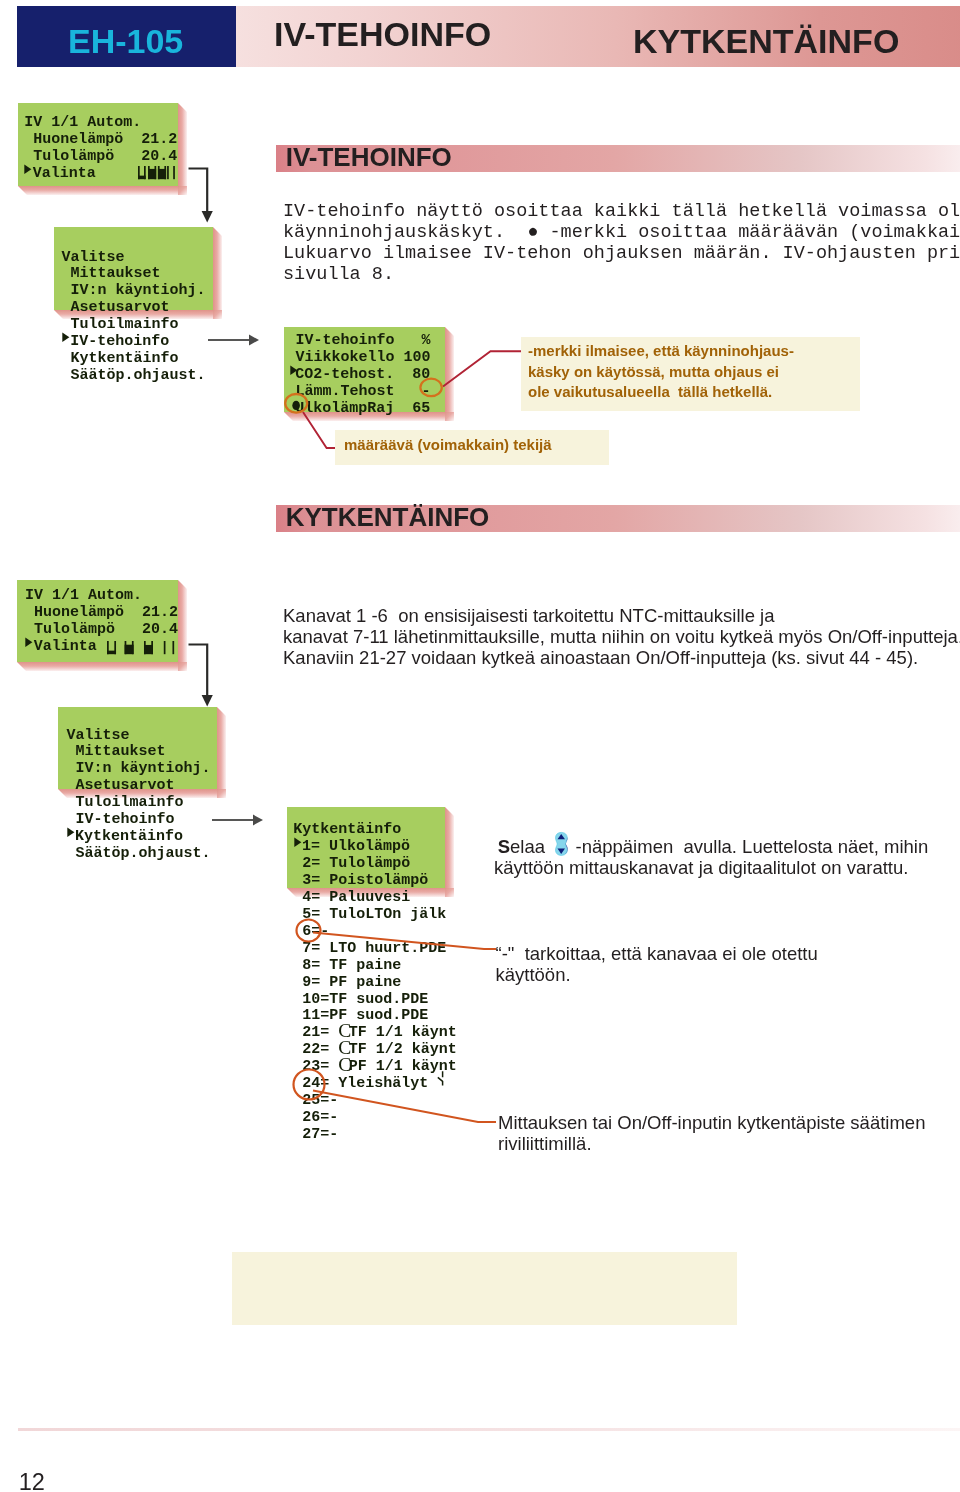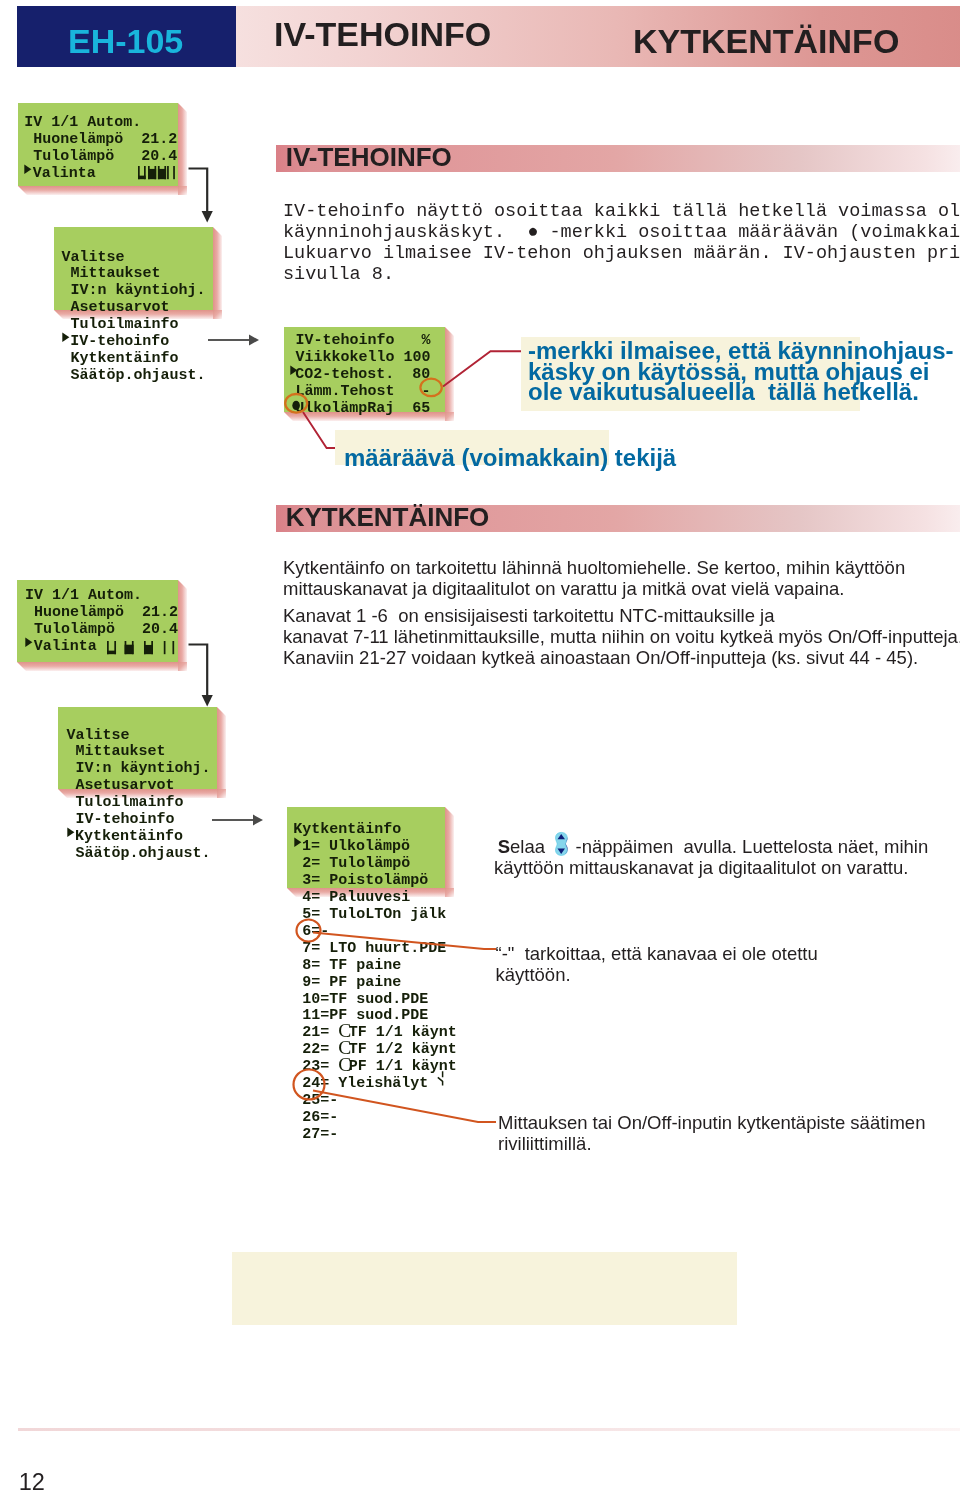--- a/index.html
+++ b/index.html
@@ -23,21 +23,21 @@
   .pl .ptr svg{left:0.3px;}
   .bul{display:inline-block;width:8.67px;height:1px;position:relative;vertical-align:baseline;}
   .bul svg{position:absolute;left:5.4px;top:-11.6px;}
   .degmark{font-family:"Liberation Serif",serif;font-weight:normal;font-size:19.5px;
      display:inline-block;width:10.5px;line-height:0;vertical-align:-1px;}
   .secbar{position:absolute;left:264px;height:27px;
     background:linear-gradient(to right,#da8087 0%,#dc9195 5%,#e0999b 25%,#e3a6a5 49%,#e5c6c6 76%,#f5e1e2 94%,#faeff0 100%);}
   .secbar b{position:absolute;left:9.7px;top:2.5px;font-size:26px;font-weight:bold;color:#231f20;line-height:19px;}
   .bodytext{position:absolute;font-size:18.5px;line-height:21px;color:#231f20;white-space:pre;}
   .cream{position:absolute;background:#f7f3dc;}
-  .creamtxt{position:absolute;font-weight:bold;color:#0369a1;font-size:24px;line-height:20.6px;white-space:pre;}
+  .creamtxt{position:absolute;font-weight:bold;color:#a16207;font-size:15px;line-height:20.6px;white-space:pre;}
   .pagenum{position:absolute;left:6.8px;top:1474px;font-size:23.5px;color:#231f20;line-height:16px;}
   .footline{position:absolute;left:6px;top:1428px;width:943px;height:3px;
     background:linear-gradient(to right,#f1d7d8 0%,#f5e2e3 55%,#fcf5f5 100%);}
   svg.ov{position:absolute;overflow:visible;}
 </style>
 </head>
 <body>
 
 <div class="page">
 <div id="hdr">
@@ -185,26 +185,24 @@
 <div class="creamtxt" style="left:516px;top:341.3px;">-merkki ilmaisee, että käynninohjaus-
 käsky on käytössä, mutta ohjaus ei
 ole vaikutusalueella  tällä hetkellä.</div>
 <svg class="ov" style="left:288px;top:408px;" width="60" height="46" viewBox="0 0 60 46">
       <path d="M3 4 L26.6 40 H44" stroke="#b12335" stroke-width="1.9" fill="none"></path>
     </svg>
 <svg class="ov" style="left:272px;top:393px;" width="30" height="24" viewBox="0 0 30 24">
       <ellipse cx="12.2" cy="10.3" rx="11" ry="9.3" fill="none" stroke="#d4711d" stroke-width="2.3"></ellipse>
     </svg>
 <div class="cream" style="left:323px;top:430px;width:274px;height:35px;"></div>
-<div class="creamtxt" style="left:332px;top:435px;margin-top:13px;">määräävä (voimakkain) tekijä</div>
+<div class="creamtxt" style="left:332px;top:435px;">määräävä (voimakkain) tekijä</div>
 <div class="secbar" style="top:505px;width:690px;">
       <b>KYTKENTÄINFO</b>
     </div>
-<div class="bodytext" style="left:271px;top:556.8px;">Kytkentäinfo on tarkoitettu lähinnä huoltomiehelle. Se kertoo, mihin käyttöön
-mittauskanavat ja digitaalitulot on varattu ja mitkä ovat vielä vapaina.</div>
 <div class="bodytext" style="left:271px;top:605px;">Kanavat 1 -6  on ensisijaisesti tarkoitettu NTC-mittauksille ja
 kanavat 7-11 lähetinmittauksille, mutta niihin on voitu kytkeä myös On/Off-inputteja.
 Kanaviin 21-27 voidaan kytkeä ainoastaan On/Off-inputteja (ks. sivut 44 - 45).</div>
 <div class="lcdwrap" style="left:5px;top:580px;width:161px;height:82px;">
       <svg class="lcd-sh" width="172" height="93" viewBox="0 0 172 93">
         <defs>
           <linearGradient id="sr4" gradientUnits="userSpaceOnUse" x1="161" y1="0" x2="170" y2="0">
             <stop offset="0" stop-color="#df9389"></stop>
             <stop offset="0.45" stop-color="#e9aaa5"></stop>
             <stop offset="1" stop-color="#fbf0f0"></stop>

